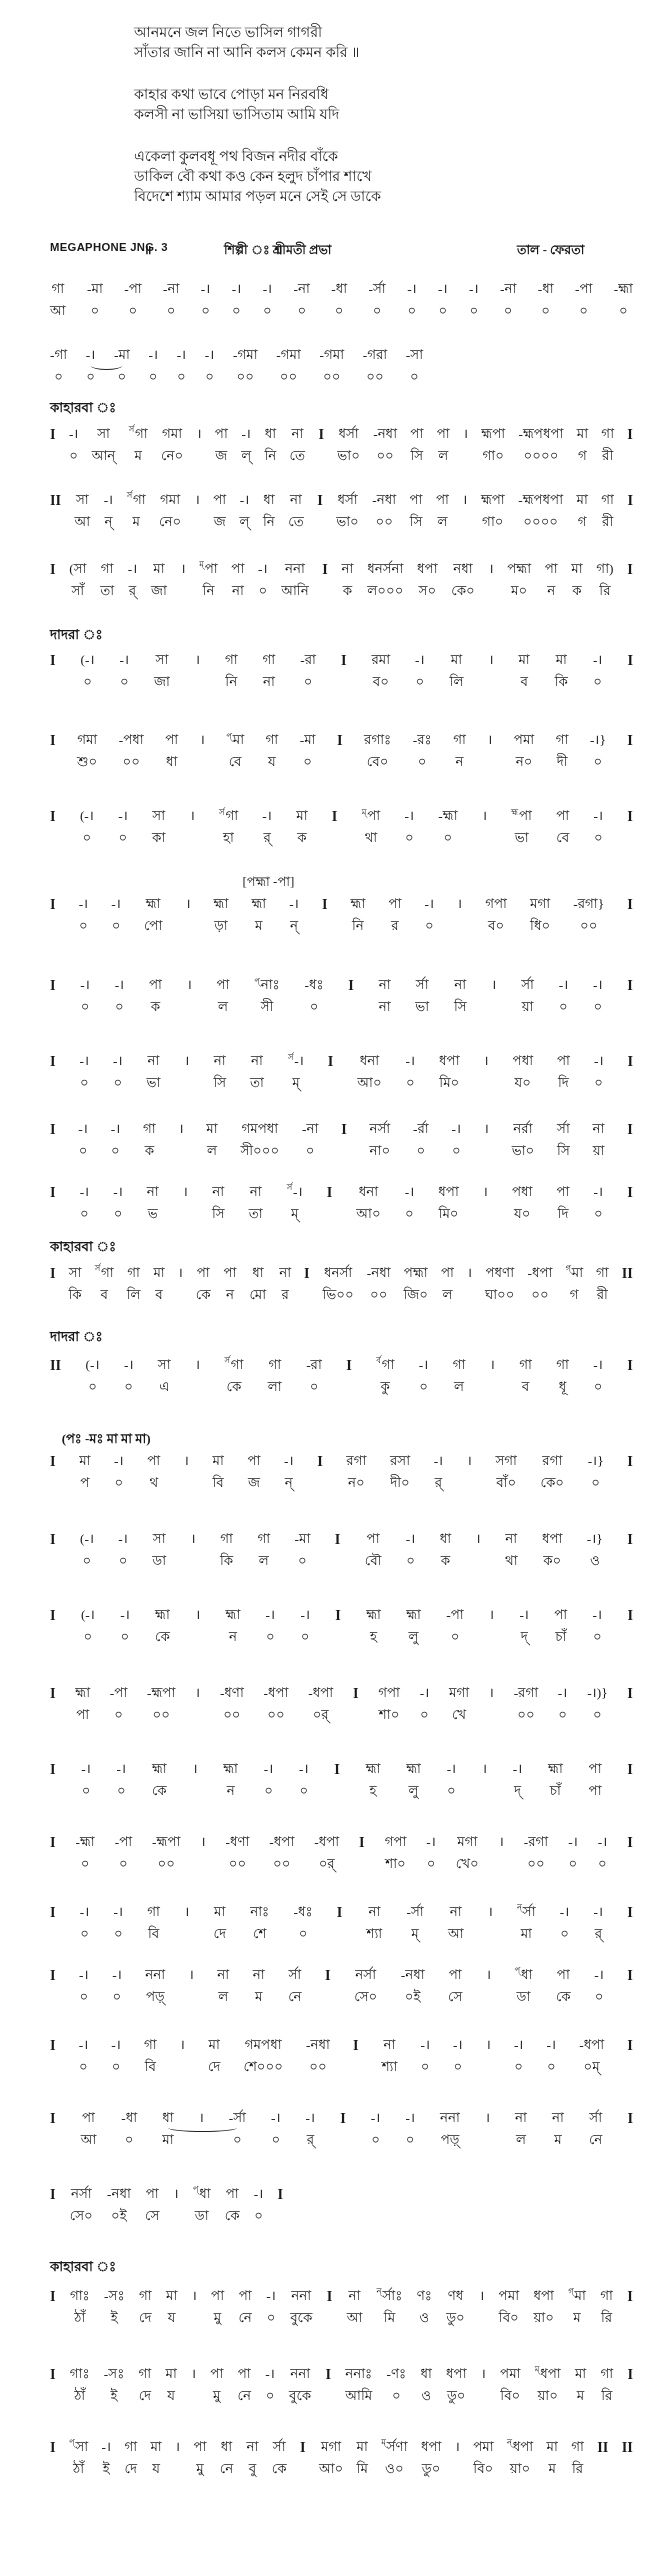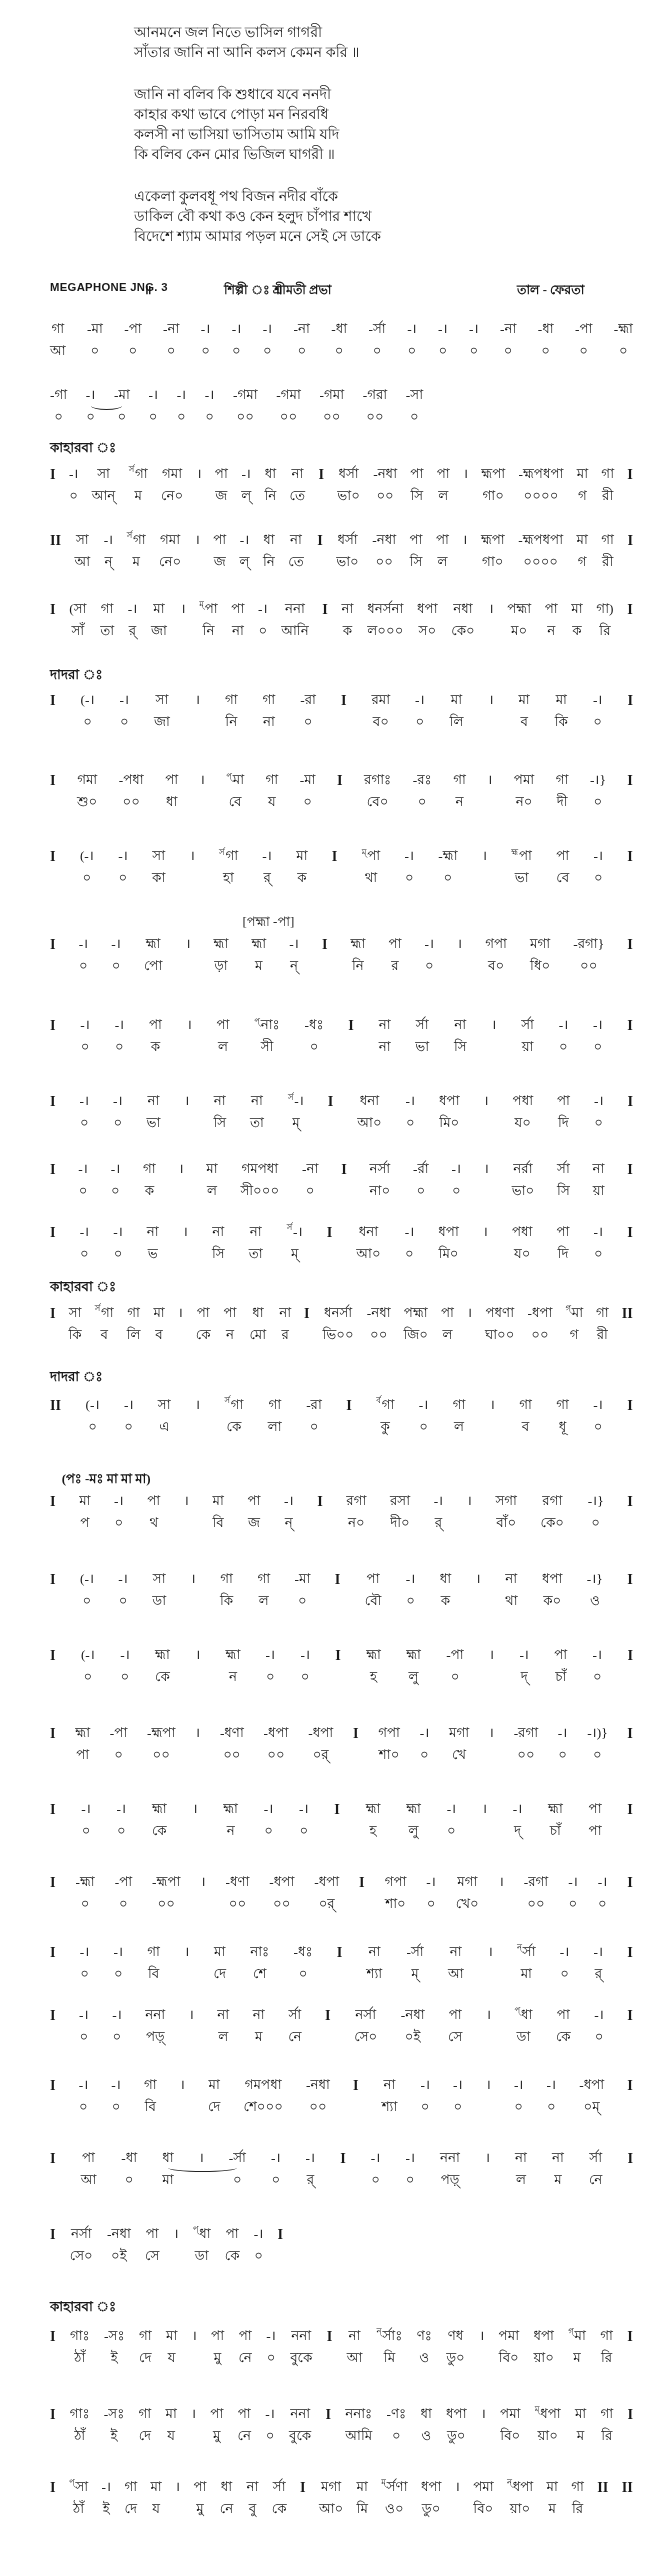--- a/index.html
+++ b/index.html
@@ -32,24 +32,22 @@
 </head>
 <body>
 
 <div class="page">
   <div class="stanzas">
       <div class="stanza">
         <div class="line">আনমনে জল নিতে ভাসিল গাগরী</div>
         <div class="line">সাঁতার জানি না আনি কলস কেমন করি ॥</div>
       </div>
       <div class="stanza">
-        <div class="line">জানি না বলিব কি শুধাবে যবে ননদী</div>
         <div class="line">কাহার কথা ভাবে পোড়া মন নিরবধি</div>
         <div class="line">কলসী না ভাসিয়া ভাসিতাম আমি যদি</div>
-        <div class="line">কি বলিব কেন মোর ভিজিল ঘাগরী ॥</div>
       </div>
       <div class="stanza">
         <div class="line">একেলা কুলবধূ পথ বিজন নদীর বাঁকে</div>
         <div class="line">ডাকিল বৌ কথা কও কেন হলুদ চাঁপার শাখে</div>
         <div class="line">বিদেশে শ্যাম আমার পড়ল মনে সেই সে ডাকে</div>
       </div>
     </div>
   <div class="header">
     <span class="meg">MEGAPHONE JNG. 3</span>
     <span class="hsep1">॥</span>

